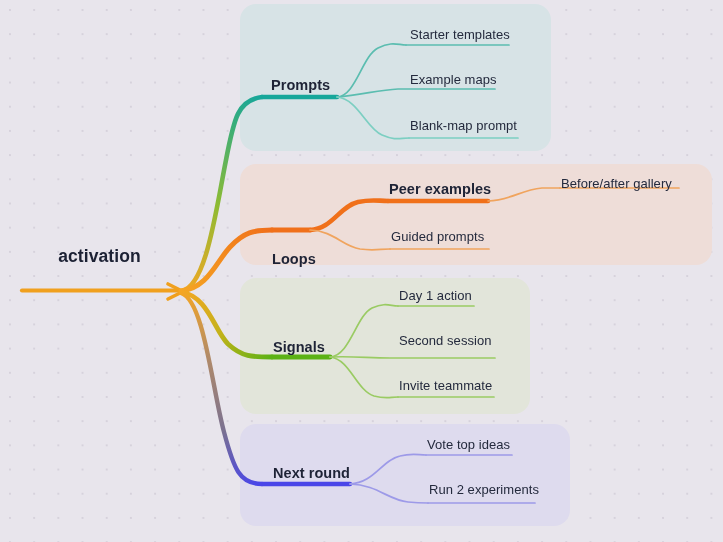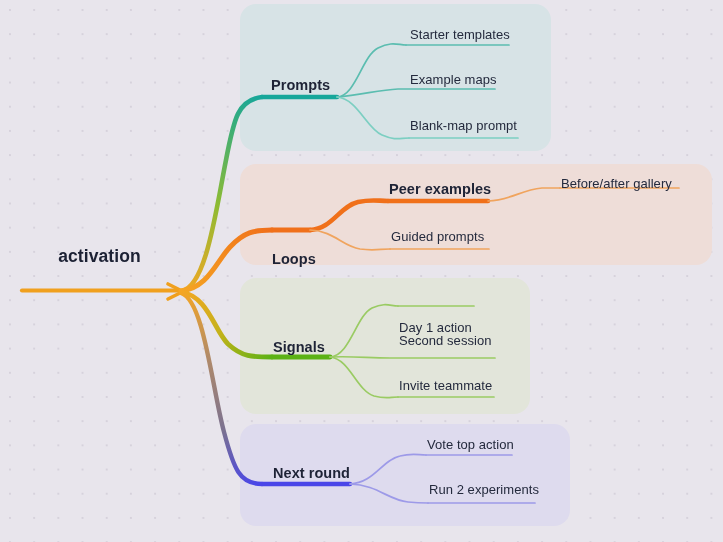--- a/index.html
+++ b/index.html
@@ -153,21 +153,21 @@
   <div class="node-label leaf-label" style="left:410px; top:28px;">Starter templates</div>
   <div class="node-label leaf-label" style="left:410px; top:73px;">Example maps</div>
   <div class="node-label leaf-label" style="left:410px; top:119px;">Blank-map prompt</div>
 
   <div class="node-label branch-label" style="left:272px; top:208px;margin-top:44px;">Loops</div>
   <div class="node-label sub-label" style="left:389px; top:182px;">Peer examples</div>
   <div class="node-label leaf-label" style="left:561px; top:177px;">Before/after gallery</div>
   <div class="node-label leaf-label" style="left:391px; top:230px;">Guided prompts</div>
 
   <div class="node-label branch-label" style="left:273px; top:340px;text-align:center;">Signals</div>
-  <div class="node-label leaf-label" style="left:399px; top:289px;margin-top:32px;">Day 1 action</div>
+  <div class="node-label leaf-label" style="left:399px; top:289px;">Day 1 action</div>
   <div class="node-label leaf-label" style="left:399px; top:334px;">Second session</div>
   <div class="node-label leaf-label" style="left:399px; top:379px;">Invite teammate</div>
 
   <div class="node-label branch-label" style="left:273px; top:466px;">Next round</div>
-  <div class="node-label leaf-label" style="left:427px; top:438px;">Vote top action</div>
+  <div class="node-label leaf-label" style="left:427px; top:438px;">Vote top ideas</div>
   <div class="node-label leaf-label" style="left:429px; top:483px;">Run 2 experiments</div>
 
 </div>
 
 </body></html>

